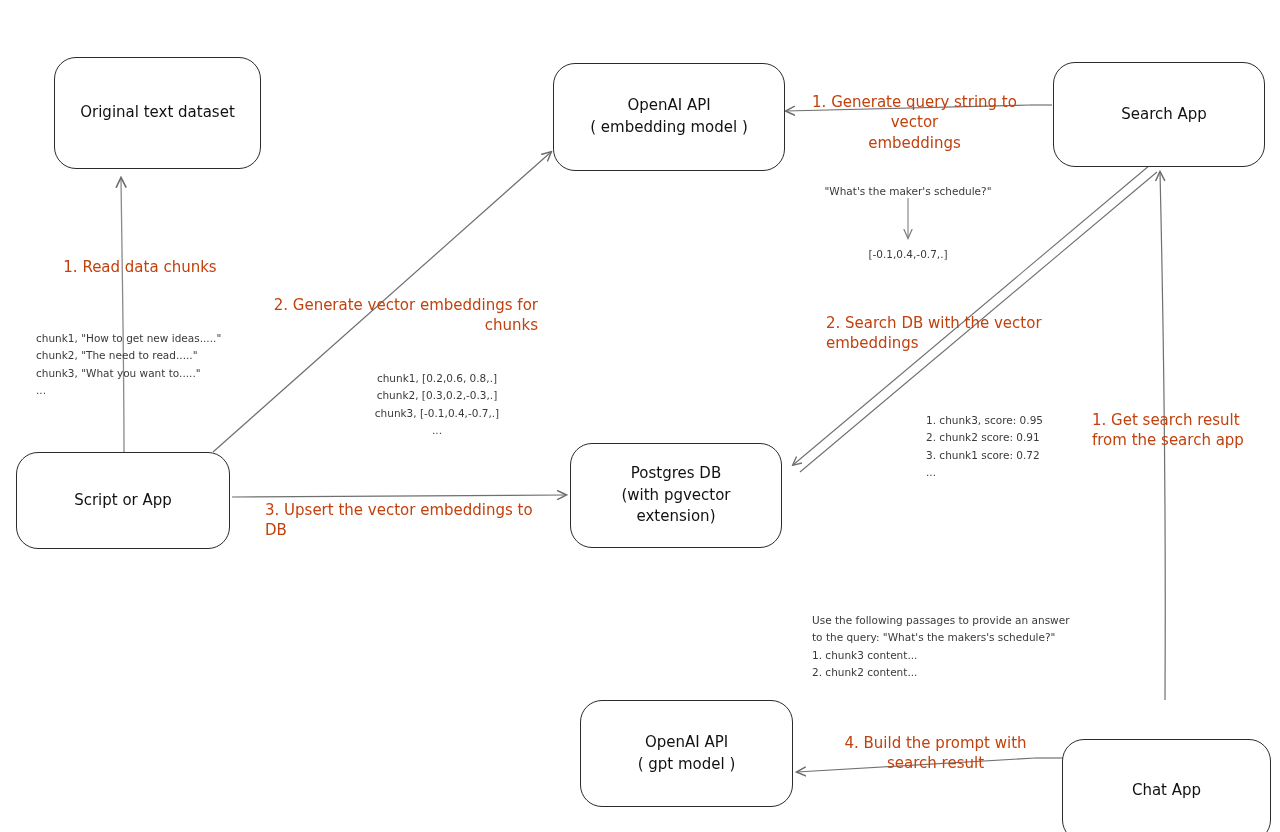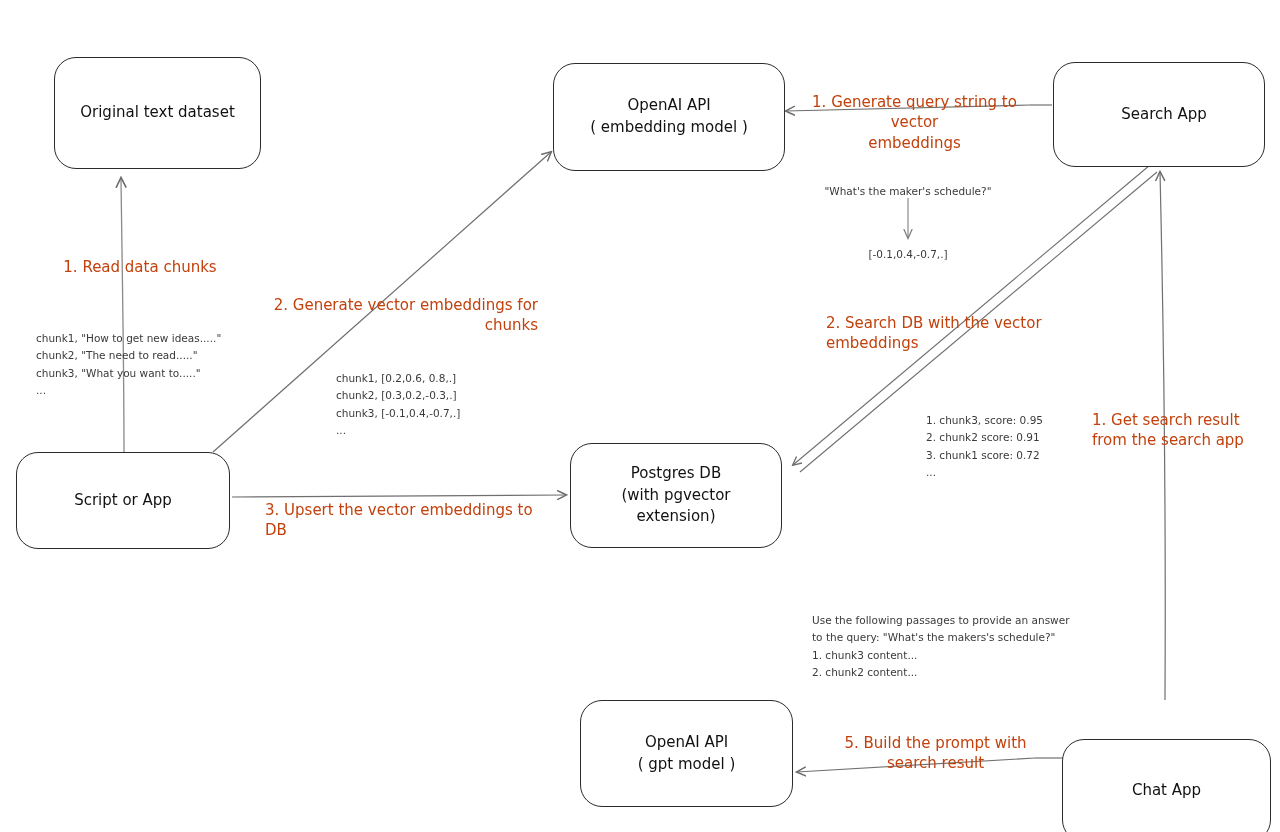--- a/index.html
+++ b/index.html
@@ -138,29 +138,29 @@
   <div class="label" style="left:265px; top:490px; width:290px; text-align:left;margin-top:10px;">3. Upsert the vector embeddings  to DB</div>
 
   <div class="label" style="left:792px; top:92px; width:245px;">1. Generate query string to vector
 embeddings</div>
 
   <div class="label" style="left:826px; top:313px; width:285px; text-align:left;">2. Search DB with the vector embeddings</div>
 
   <div class="label" style="left:1092px; top:410px; width:200px; text-align:left;">1. Get search result
 from the search app</div>
 
-  <div class="label" style="left:838px; top:733px; width:195px;">5. Build the prompt with
+  <div class="label" style="left:838px; top:733px; width:195px;">4. Build the prompt with
 search result</div>
 
   <div class="note" style="left:36px; top:330px; width:230px;">chunk1, "How to get new ideas....."
 chunk2, "The need to read....."
 chunk3, "What you want to....."
 ...</div>
 
-  <div class="note" style="left:336px; top:370px; width:230px;">chunk1, [0.2,0.6, 0.8,.]
+  <div class="note" style="left:322px; top:370px; width:230px;text-align:center;">chunk1, [0.2,0.6, 0.8,.]
 chunk2, [0.3,0.2,-0.3,.]
 chunk3, [-0.1,0.4,-0.7,.]
 ...</div>
 
   <div class="note note-center" style="left:808px; top:183px; width:200px;">"What's the maker's schedule?"</div>
 
   <div class="note note-center" style="left:838px; top:246px; width:140px;">[-0.1,0.4,-0.7,.]</div>
 
   <div class="note" style="left:926px; top:412px; width:220px;">1. chunk3, score: 0.95
 2. chunk2 score: 0.91

